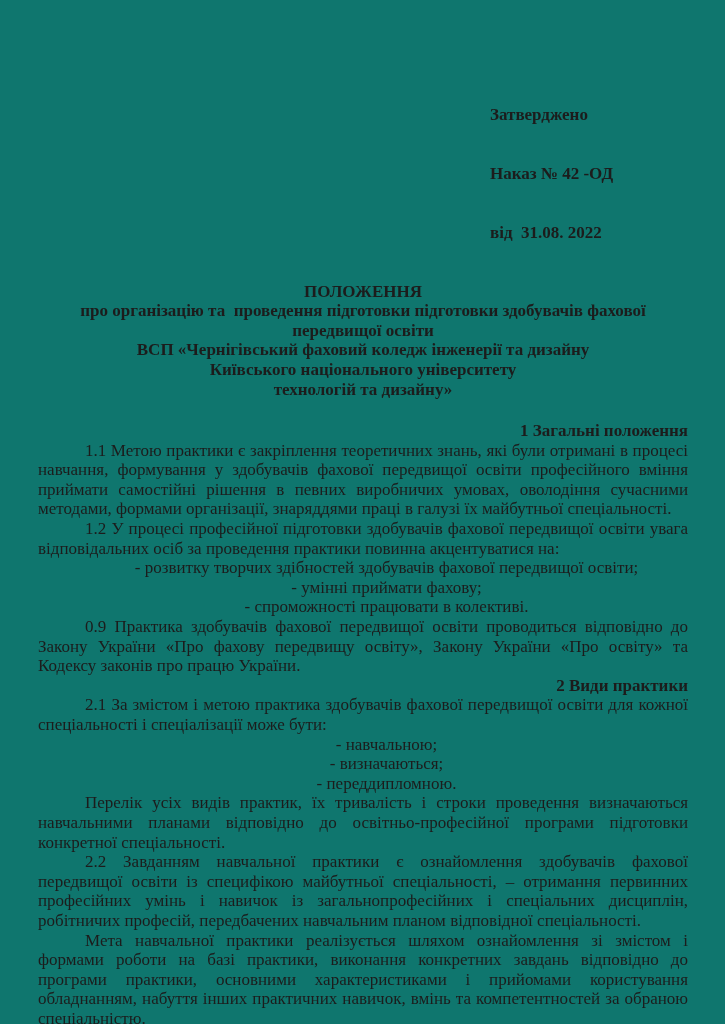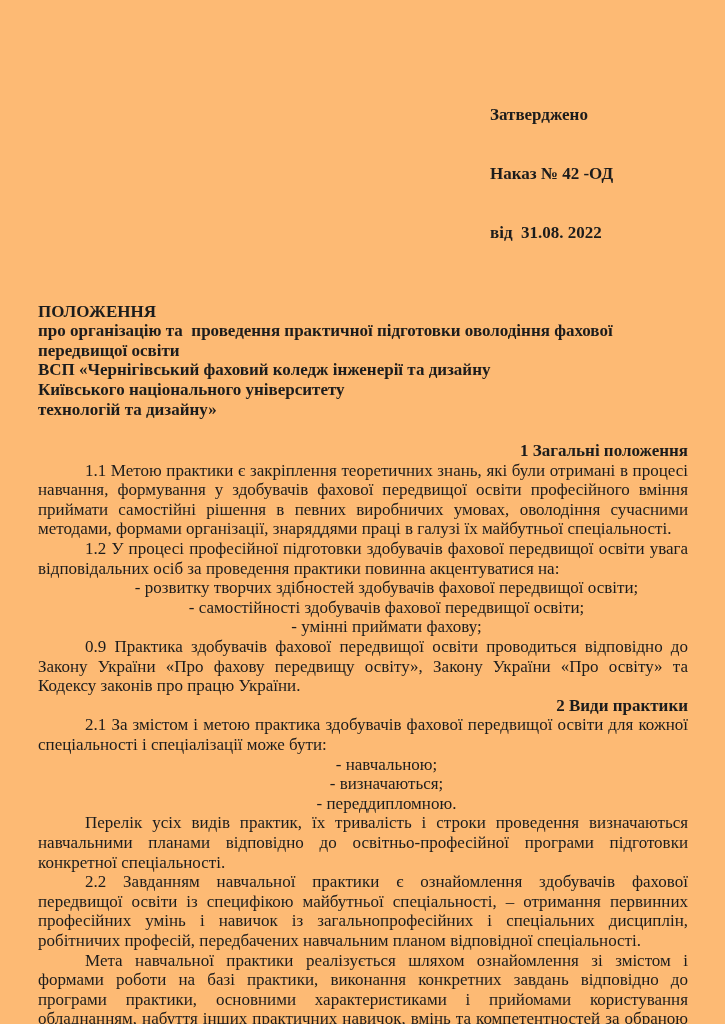--- a/index.html
+++ b/index.html
@@ -4,37 +4,36 @@
 <style>
   html, body {
     margin: 0;
     padding: 0;
     background: #ffffff;
   }
   .page {
     position: relative;
     width: 725px;
     height: 1024px;
-    background: #fdba74;
+    background: #0f766e;
     color: #1c1c1c;
     font-family: "Liberation Serif", "DejaVu Serif", serif;
     font-size: 17px;
     line-height: 19.6px;
     box-sizing: border-box;
     padding: 66px 37px 0 38px;
     overflow: hidden;
   }
   .approval {
     font-weight: 700;
     margin-left: 452px;
     white-space: pre;
   }
   .title-block {
-    margin-top: 20px;
-    text-align: left;
+    text-align: center;
     font-weight: 700;
   }
   .title-block .title-line {
     white-space: pre;
   }
   .doc-body {
     margin-top: 22px;
     text-align: justify;
   }
   .doc-body p {
@@ -55,34 +54,34 @@
 <div class="page">
 
   <div class="approval">
     <div class="approval-line">Затверджено</div>
     <div class="approval-line">Наказ № 42 -ОД</div>
     <div class="approval-line">від  31.08. 2022</div>
   </div>
 
   <div class="title-block">
     <div class="title-line">ПОЛОЖЕННЯ</div>
-    <div class="title-line">про організацію та  проведення практичної підготовки оволодіння фахової</div>
+    <div class="title-line">про організацію та  проведення підготовки підготовки здобувачів фахової</div>
     <div class="title-line">передвищої освіти</div>
     <div class="title-line">ВСП «Чернігівський фаховий коледж інженерії та дизайну</div>
     <div class="title-line">Київського національного університету</div>
     <div class="title-line">технологій та дизайну»</div>
   </div>
 
   <div class="doc-body">
     <p class="heading">1 Загальні положення</p>
     <p class="para">1.1 Метою практики є закріплення теоретичних знань, які були отримані в процесі навчання, формування у здобувачів фахової передвищої освіти професійного вміння приймати самостійні рішення в певних виробничих умовах, оволодіння сучасними методами, формами організації, знаряддями праці в галузі їх майбутньої спеціальності.</p>
     <p class="para">1.2 У процесі професійної підготовки здобувачів фахової передвищої освіти увага відповідальних осіб за проведення практики повинна акцентуватися на:</p>
     <p class="list">- розвитку творчих здібностей здобувачів фахової передвищої освіти;</p>
-    <p class="list">- самостійності здобувачів фахової передвищої освіти;</p>
     <p class="list">- умінні приймати фахову;</p>
+    <p class="list">- спроможності працювати в колективі.</p>
     <p class="para">0.9 Практика здобувачів фахової передвищої освіти проводиться відповідно до Закону України «Про фахову передвищу освіту», Закону України «Про освіту» та Кодексу законів про працю України.</p>
     <p class="heading">2 Види практики</p>
     <p class="para">2.1 За змістом і метою практика здобувачів фахової передвищої освіти для кожної спеціальності і спеціалізації може бути:</p>
     <p class="list">- навчальною;</p>
     <p class="list">- визначаються;</p>
     <p class="list">- переддипломною.</p>
     <p class="para">Перелік усіх видів практик, їх тривалість і строки проведення визначаються навчальними планами відповідно до освітньо-професійної програми підготовки конкретної спеціальності.</p>
     <p class="para">2.2 Завданням навчальної практики є ознайомлення здобувачів фахової передвищої освіти із специфікою майбутньої спеціальності, – отримання первинних професійних умінь і навичок із загальнопрофесійних і спеціальних дисциплін, робітничих професій, передбачених навчальним планом відповідної спеціальності.</p>
     <p class="para">Мета навчальної практики реалізується шляхом ознайомлення зі змістом і формами роботи на базі практики, виконання конкретних завдань відповідно до програми практики, основними характеристиками і прийомами користування обладнанням, набуття інших практичних навичок, вмінь та компетентностей за обраною спеціальністю.</p>
   </div>

